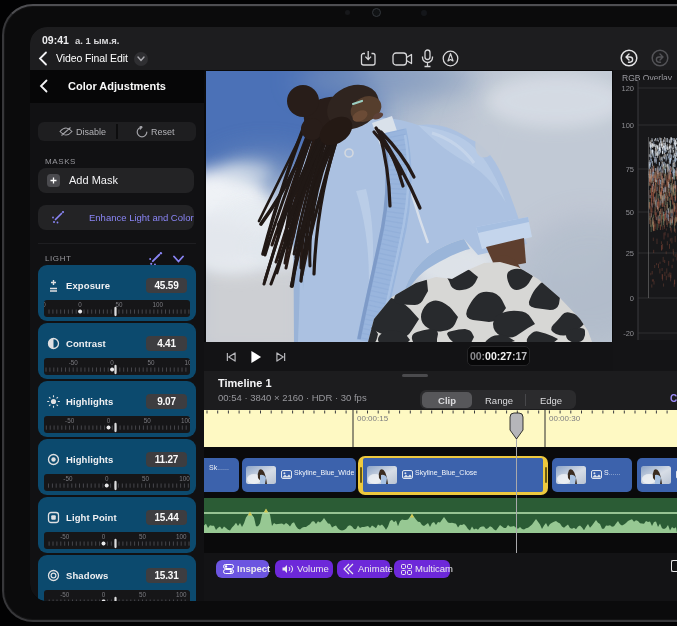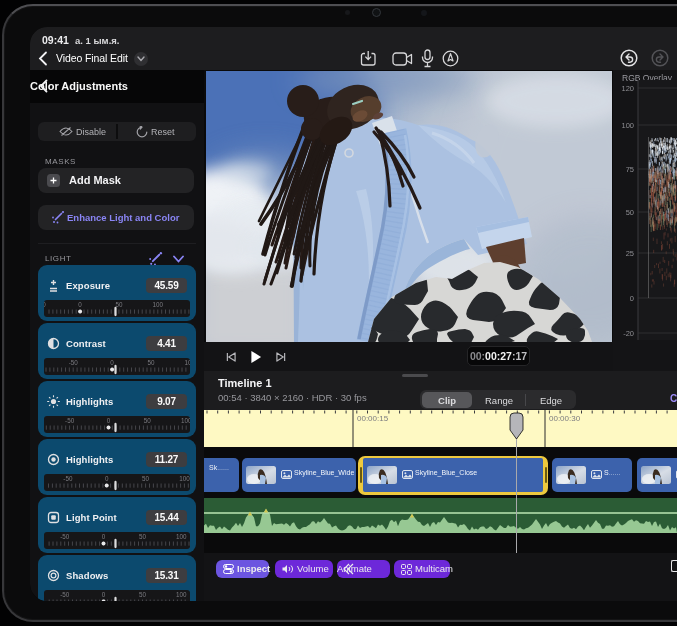--- a/index.html
+++ b/index.html
@@ -64,50 +64,50 @@
   <svg style="left:621px;top:22px" width="18" height="18" viewBox="0 0 18 18">
         <circle cx="9" cy="9" r="7.8" stroke="#535357" stroke-width="1.5" fill="none"></circle>
         <path d="M12,8 L9,5 M12,8 L9,11 M11.5,8 h-3.5 a2.6,2.6 0 0 0 0,5.2 h1.5" stroke="#535357" stroke-width="1.4" fill="none" stroke-linecap="round"></path>
       </svg>
 
   <div class="lp"></div>
   <div class="lph"></div>
   <svg style="left:9px;top:52px" width="9" height="14" viewBox="0 0 9 14">
         <path d="M7.5,1.5 L2,7 L7.5,12.5" stroke="#f2f2f4" stroke-width="1.8" fill="none" stroke-linecap="round"></path>
       </svg>
-  <div style="left:0px;top:53px;width:174px;font-size:11px;font-weight:bold;color:#fafafa">Color Adjustments</div>
+  <div style="left:0px;top:53px;width:174px;text-align:center;font-size:11px;font-weight:bold;color:#fafafa">Color Adjustments</div>
 
   <div style="left:8px;top:95px;width:158px;height:19px;background:#1e1e20;border-radius:6px"></div>
   <div style="left:86px;top:97px;width:1.5px;height:15px;background:#0d0d0e"></div>
   <svg style="left:29px;top:99px" width="14" height="11" viewBox="0 0 14 11">
         <path d="M1,5.5 Q7,-1.5 13,5.5 Q7,12.5 1,5.5Z M2.5,9.5 L11.5,1.5" stroke="#a2a2a7" stroke-width="1.1" fill="none"></path>
       </svg>
   <div style="left:46px;top:99.5px;font-size:9px;color:#b2b2b6">Disable</div>
   <svg style="left:106px;top:98.5px" width="12" height="12" viewBox="0 0 12 12">
         <path d="M6,1.2 A4.8,4.8 0 1 0 10.8,6 M6,1.2 L4,0 M6,1.2 L4.3,3" stroke="#a2a2a7" stroke-width="1.2" fill="none" stroke-linecap="round"></path>
       </svg>
   <div style="left:121px;top:99.5px;font-size:9px;color:#b2b2b6">Reset</div>
 
   <div style="left:15px;top:130px;font-size:8px;letter-spacing:0.6px;color:#98989d">MASKS</div>
   <div class="btn" style="left:8px;top:141px;width:156px;height:25px"></div>
   <div style="left:17px;top:147px;width:13px;height:13px;background:#4b4b4f;border-radius:3.5px"></div>
   <svg style="left:20px;top:150px" width="7" height="7" viewBox="0 0 7 7">
         <path d="M3.5,0.5v6 M0.5,3.5h6" stroke="#fff" stroke-width="1.3"></path>
       </svg>
-  <div style="left:39px;top:147px;font-size:11px;font-weight:bold;color:#f2f2f4">Add Mask</div>
+  <div style="left:39px;top:147px;font-size:11px;font-weight:normal;color:#f2f2f4">Add Mask</div>
 
   <div class="btn" style="left:8px;top:178px;width:156px;height:25px"></div>
   <svg style="left:21px;top:183px" width="14" height="14" viewBox="0 0 14 14">
         <path d="M4.5,9.5 L10.5,3.5" stroke="#8a85f5" stroke-width="1.7" stroke-linecap="round"></path>
         <circle cx="3" cy="12" r="1" fill="#8a85f5"></circle>
         <circle cx="2" cy="7.5" r="0.9" fill="#8a85f5"></circle>
         <circle cx="6.5" cy="12.5" r="0.9" fill="#8a85f5"></circle>
         <circle cx="12" cy="2" r="1.1" fill="#8a85f5"></circle>
       </svg>
-  <div style="left:37px;top:184.5px;font-size:9.5px;font-weight:bold;color:#8a85f5">Enhance Light and Color</div>
+  <div style="left:59px;top:184.5px;font-size:9.5px;font-weight:normal;color:#8a85f5">Enhance Light and Color</div>
   <div style="left:8px;top:216px;width:158px;height:1px;background:#1e1e21"></div>
 
   <div style="left:15px;top:227px;font-size:8px;letter-spacing:0.6px;color:#98989d">LIGHT</div>
   <svg style="left:118px;top:224px" width="15" height="15" viewBox="0 0 14 14">
         <path d="M4.5,9.5 L10.5,3.5" stroke="#8a85f5" stroke-width="1.7" stroke-linecap="round"></path>
         <circle cx="3" cy="12" r="1" fill="#8a85f5"></circle>
         <circle cx="2" cy="7.5" r="0.9" fill="#8a85f5"></circle>
         <circle cx="6.5" cy="12.5" r="0.9" fill="#8a85f5"></circle>
         <circle cx="12" cy="2" r="1.1" fill="#8a85f5"></circle>
       </svg>
@@ -572,21 +572,21 @@
   <div class="tbtn" style="left:245px;top:533px;width:58px">
     <svg style="position:absolute;left:7px;top:4px" width="12" height="10" viewBox="0 0 12 10">
           <path d="M0.5,3.5 h2 L5,1 v8 L2.5,6.5 h-2Z" fill="#ebebee"></path>
           <path d="M7,3 A3,3 0 0 1 7,7 M9,1.5 A4.8,4.8 0 0 1 9,8.5" stroke="#ebebee" stroke-width="1" fill="none"></path>
         </svg>
     <span style="margin-left:22px">Volume</span></div>
   <div class="tbtn" style="left:307px;top:533px;width:53px">
     <svg style="position:absolute;left:6px;top:3px" width="12" height="12" viewBox="0 0 12 12">
           <path d="M6,1 L1,6 L6,11 M10,1 L5,6 L10,11" stroke="#ebebee" stroke-width="1.2" fill="none" stroke-linejoin="round"></path>
         </svg>
-    <span style="">Animate</span></div>
+    <span style="margin-left:21px">Animate</span></div>
   <div class="tbtn" style="left:364px;top:533px;width:56px">
     <svg style="position:absolute;left:7px;top:4px" width="11" height="11" viewBox="0 0 11 11">
           <g stroke="#ebebee" stroke-width="1" fill="none">
             <rect x="0.5" y="0.5" width="4" height="4" rx="1"></rect>
             <rect x="6.5" y="0.5" width="4" height="4" rx="1"></rect>
             <rect x="0.5" y="6.5" width="4" height="4" rx="1"></rect>
             <rect x="6.5" y="6.5" width="4" height="4" rx="1"></rect>
           </g>
         </svg>
     <span style="margin-left:21px">Multicam</span></div>

